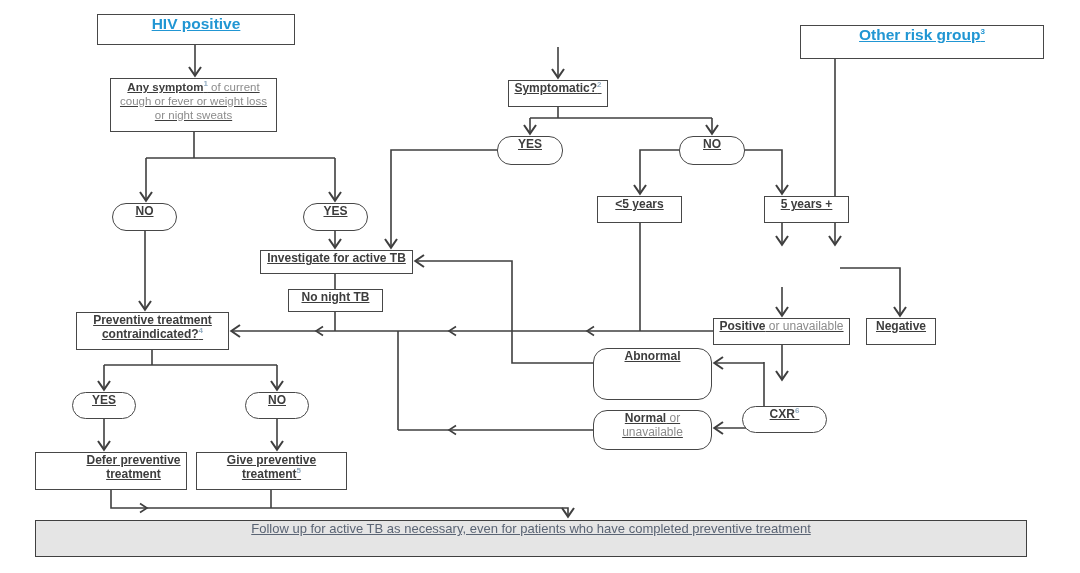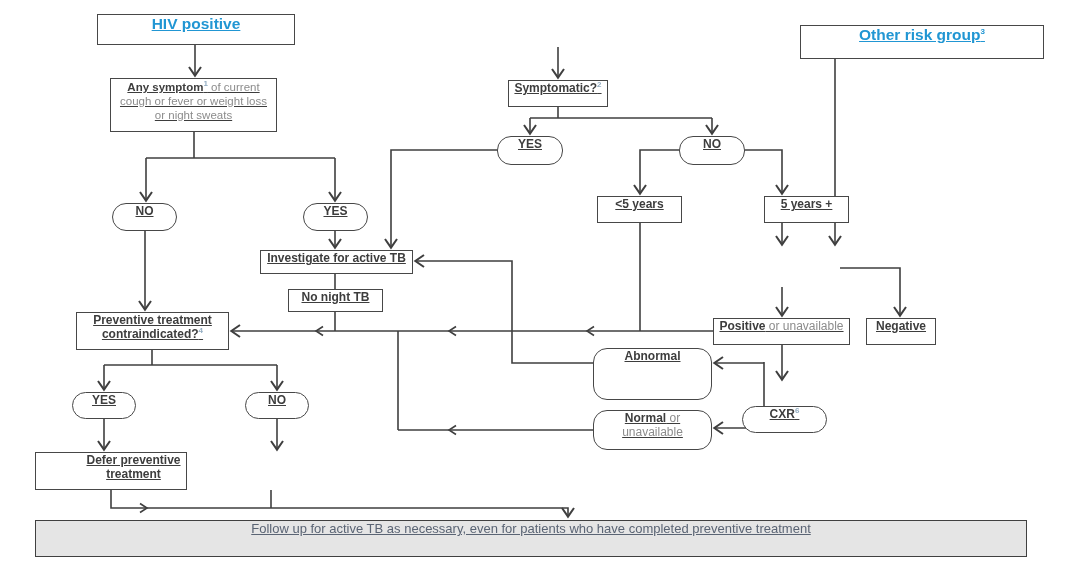--- a/index.html
+++ b/index.html
@@ -156,18 +156,22 @@
   <div class="box round" style="left:72px;top:392px;width:64px;height:27px;">
     <span>YES</span>
   </div>
   <div class="box round" style="left:245px;top:392px;width:64px;height:27px;">
     <span>NO</span>
   </div>
   <div class="box" style="left:35px;top:452px;width:152px;height:38px;padding-left:45px;">
     <span class="line">Defer preventive</span>
     <span class="line">treatment</span>
   </div>
+  <div class="box" style="left:196px;top:452px;width:151px;height:38px;">
+    <span class="line">Give preventive</span>
+    <span class="line"><span>treatment</span><sup class="fn">5</sup></span>
+  </div>
 
   <div class="box" id="footer-bar" style="left:35px;top:520px;width:992px;height:37px;">
     <span class="line">Follow up for active TB as necessary, even for patients who have completed preventive treatment</span>
   </div>
 
 </div>
 
 </body></html>

